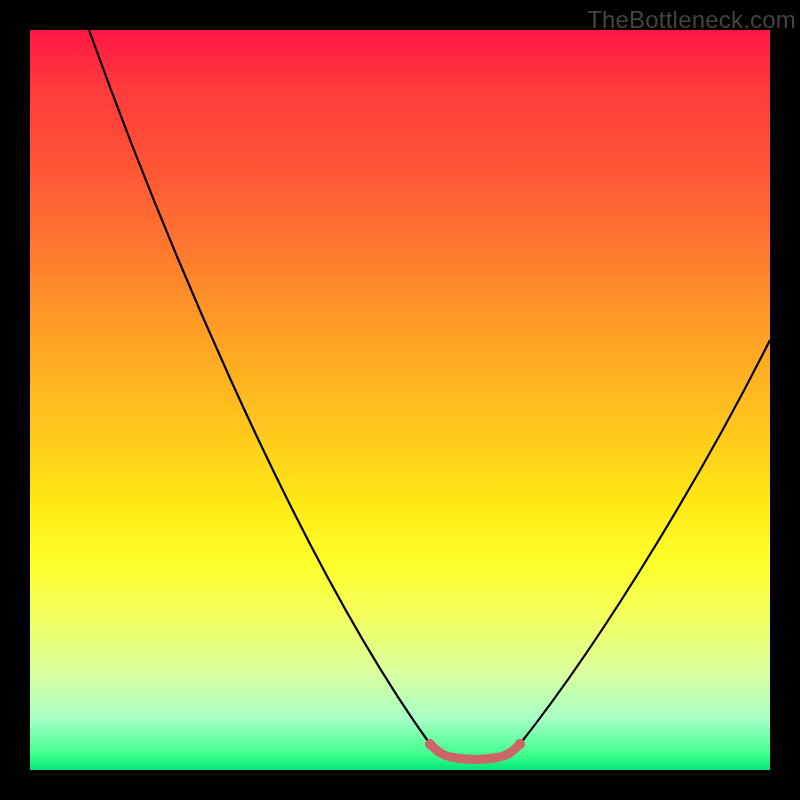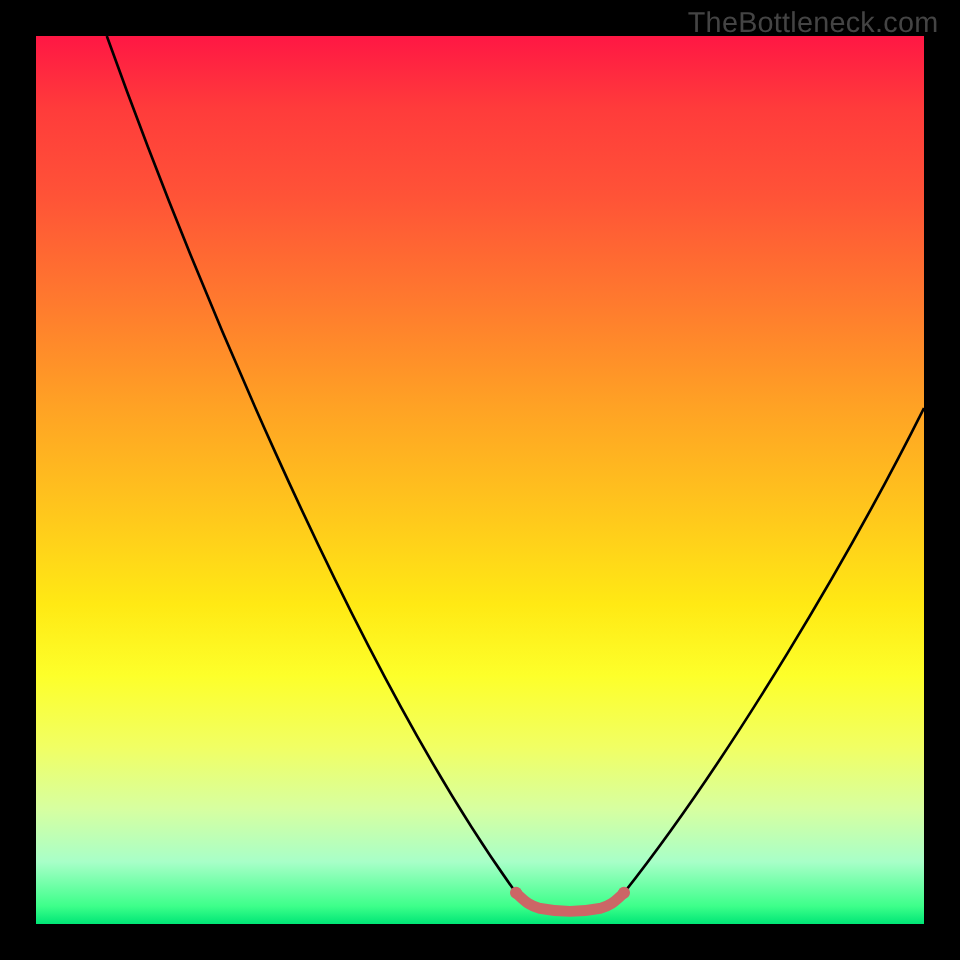--- a/index.html
+++ b/index.html
@@ -36,21 +36,21 @@
       #f1ff63 80%,
       #d7ffa0 87%,
       #a8ffc8 93%,
       #3dff8a 98%,
       #00e676 100%
     );
   }
   .watermark {
     position: absolute;
     top: 6px;
-    right: 18px;
+    right: 4px;
     color: #444;
     font-size: 24px;
     font-weight: 500;
     letter-spacing: 0.2px;
     user-select: none;
   }
   svg.curve {
     position: absolute;
     left: 0;
     top: 0;

